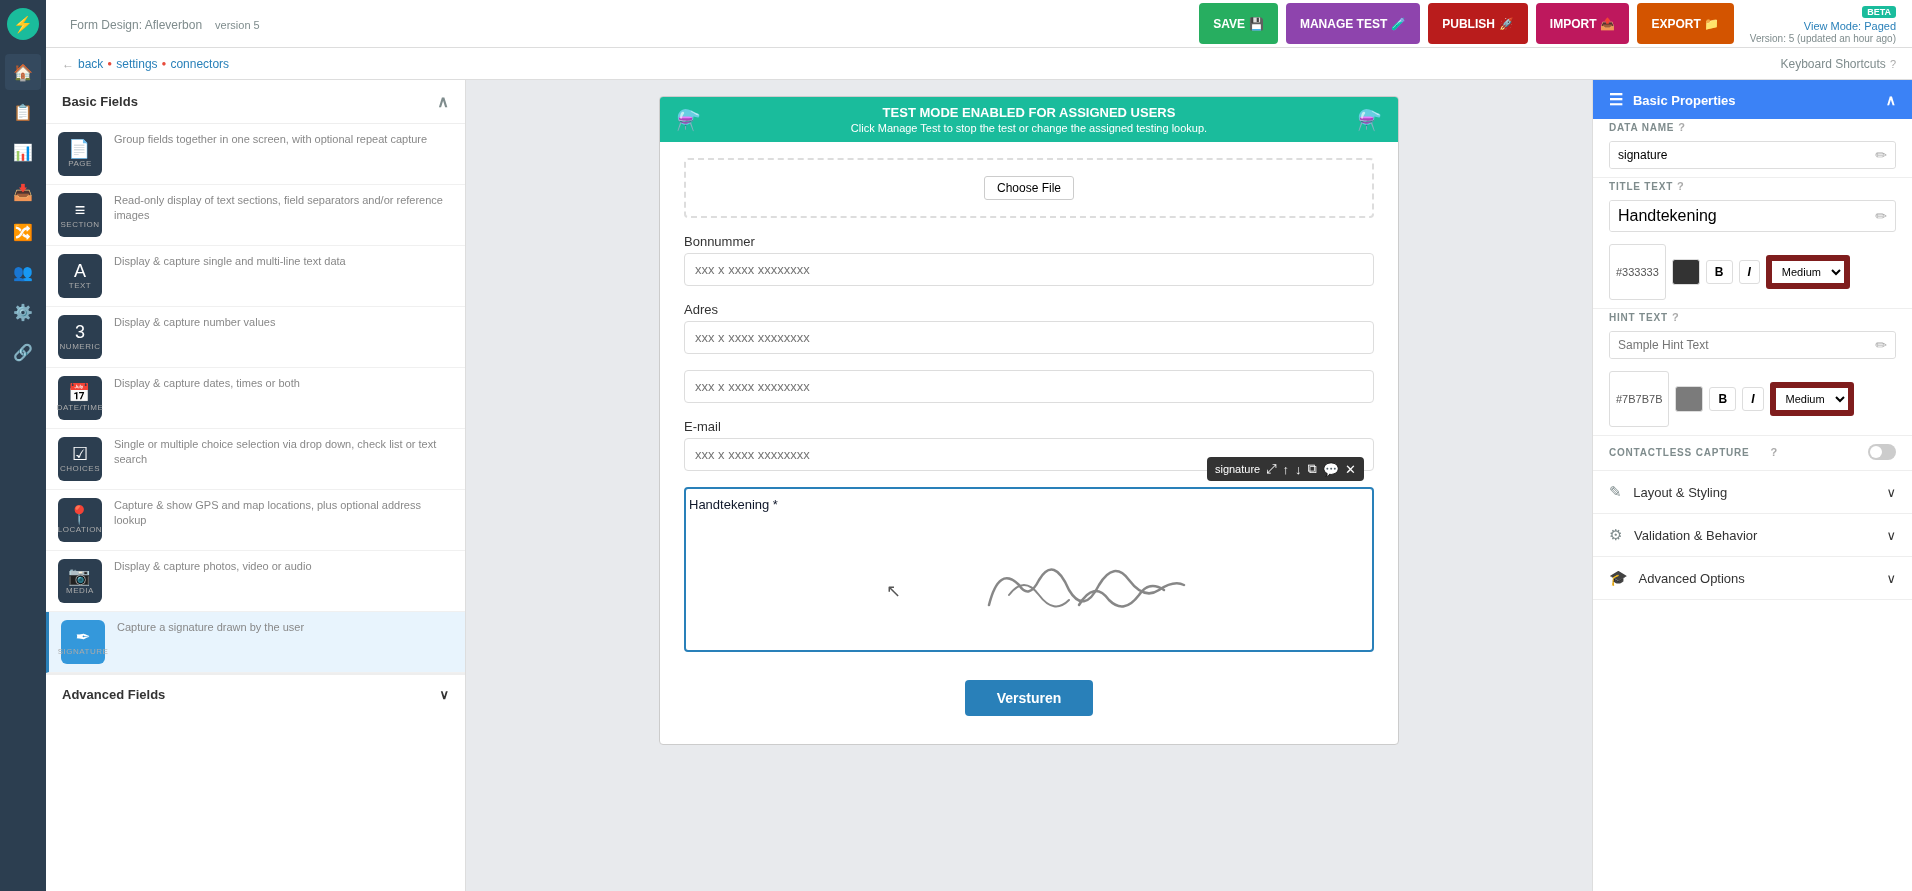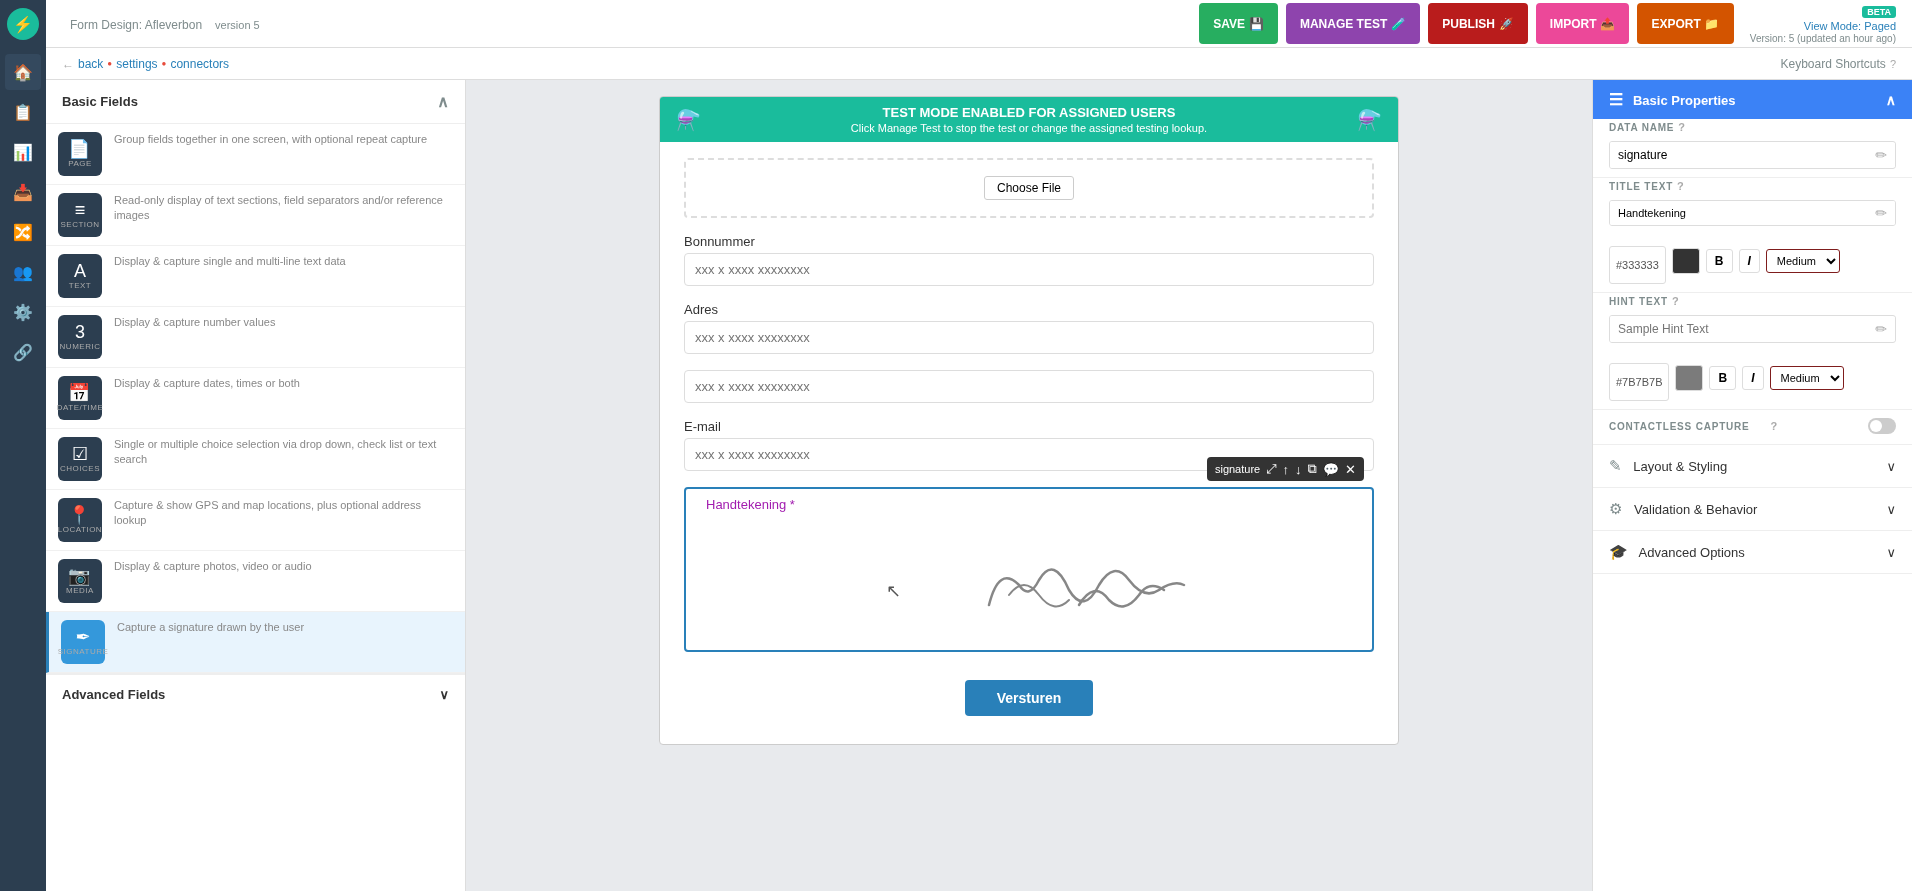--- a/index.html
+++ b/index.html
@@ -19,21 +19,21 @@
     
     .top-header {
       background: white; height: 48px; display: flex; align-items: center; padding: 0 16px; border-bottom: 1px solid #ddd; flex-shrink: 0;
     }
     .header-title { font-size: 18px; font-weight: 600; color: #333; flex: 1; }
     .header-title span { font-size: 12px; color: #7f8c8d; margin-left: 8px; font-weight: normal; }
     .header-buttons { display: flex; gap: 8px; }
     .btn-save { background: #27ae60; color: white; border: none; padding: 6px 14px; border-radius: 4px; cursor: pointer; font-size: 12px; font-weight: 600; display: flex; align-items: center; gap: 4px; }
     .btn-manage { background: #8e44ad; color: white; border: none; padding: 6px 14px; border-radius: 4px; cursor: pointer; font-size: 12px; font-weight: 600; display: flex; align-items: center; gap: 4px; }
     .btn-publish { background: #b91c1c; color: white; border: none; padding: 6px 14px; border-radius: 4px; cursor: pointer; font-size: 12px; font-weight: 600; display: flex; align-items: center; gap: 4px; }
-    .btn-import { background: #ec4899; color: white; border: none; padding: 6px 14px; border-radius: 4px; cursor: pointer; font-size: 12px; font-weight: 600; display: flex; align-items: center; gap: 4px; }
+    .btn-import { background: #be185d; color: white; border: none; padding: 6px 14px; border-radius: 4px; cursor: pointer; font-size: 12px; font-weight: 600; display: flex; align-items: center; gap: 4px; }
     .btn-export { background: #d35400; color: white; border: none; padding: 6px 14px; border-radius: 4px; cursor: pointer; font-size: 12px; font-weight: 600; display: flex; align-items: center; gap: 4px; }
 
     
     .sub-header {
       background: white; height: 32px; display: flex; align-items: center; padding: 0 16px; border-bottom: 1px solid #ddd; flex-shrink: 0; justify-content: space-between;
     }
     .breadcrumb { display: flex; align-items: center; gap: 4px; font-size: 12px; }
     .breadcrumb a { color: #2980b9; text-decoration: none; }
     .breadcrumb .dot { color: #e74c3c; font-size: 8px; }
     .keyboard-shortcuts { font-size: 12px; color: #7f8c8d; display: flex; align-items: center; gap: 4px; }
@@ -81,21 +81,21 @@
     .form-body { padding: 16px 24px; }
     .form-field-row { margin-bottom: 16px; }
     .form-field-row .field-label { font-size: 13px; font-weight: 500; color: #333; margin-bottom: 4px; }
     .form-field-row .field-input { width: 100%; padding: 8px 10px; border: 1px solid #ddd; border-radius: 4px; font-size: 13px; color: #ccc; background: #fff; }
     .file-upload-area { border: 2px dashed #ddd; border-radius: 4px; padding: 16px; text-align: center; margin-bottom: 16px; color: #aaa; font-size: 13px; }
 
     
     .signature-field-container {
       position: relative; margin-bottom: 16px; border: 2px solid #2980b9; border-radius: 4px; background: white;
     }
-    .signature-label { padding: 8px 20px; font-size: 13px; color: #a21caf; font-weight: 500; }
+    .signature-label { padding: 8px 3px; font-size: 13px; color: #0f172a; font-weight: 500; }
     .signature-canvas { width: 100%; height: 130px; position: relative; overflow: hidden; display: flex; align-items: center; justify-content: center; }
     .signature-toolbar {
       position: absolute; top: -32px; right: 8px; background: #333; color: white; border-radius: 4px; padding: 4px 8px; font-size: 11px; display: flex; align-items: center; gap: 6px;
     }
     .sig-tool-btn { color: white; cursor: pointer; font-size: 13px; }
 
     .submit-btn-row { text-align: center; padding: 12px 0; }
     .submit-btn { background: #2980b9; color: white; border: none; padding: 10px 32px; border-radius: 4px; font-size: 14px; font-weight: 600; cursor: pointer; }
 
     
@@ -108,22 +108,22 @@
     .right-panel-header .header-icon { font-size: 16px; margin-right: 6px; }
     .right-panel-header .collapse-icon { font-size: 14px; cursor: pointer; }
     .prop-section { border-bottom: 1px solid #eee; }
     .prop-label { font-size: 10px; font-weight: 700; color: #7f8c8d; letter-spacing: 0.8px; padding: 2px 16px 4px; display: flex; align-items: center; gap: 4px; }
     .prop-input-row { padding: 4px 16px 8px; }
     .prop-controls-row { display: flex; align-items: center; gap: 6px; padding: 4px 16px 8px; }
     .color-box { width: 28px; height: 26px; border: 1px solid #ddd; border-radius: 3px; background: #333333; flex-shrink: 0; }
     .color-box-gray { background: #7b7b7b; }
     .format-btn { border: 1px solid #ddd; background: white; padding: 4px 8px; border-radius: 3px; font-weight: 700; font-size: 12px; cursor: pointer; }
     .format-btn-italic { font-style: italic; }
-    .size-select { border: 1px solid #7f1d1d; border-radius: 3px; padding: 4px 6px; font-size: 11px; background: white; }
-    .color-text { font-size: 11px; color: #555; border: 1px solid #ddd; border-radius: 3px; padding: 12px 6px; margin-top: 8px; }
+    .size-select { border: 6px solid #7f1d1d; border-radius: 3px; padding: 4px 6px; font-size: 11px; background: white; }
+    .color-text { font-size: 11px; color: #555; border: 1px solid #ddd; border-radius: 3px; padding: 21px 6px; }
     .toggle-switch { width: 28px; height: 16px; background: #ccc; border-radius: 8px; position: relative; cursor: pointer; flex-shrink: 0; }
     .toggle-switch::after { content: ''; position: absolute; width: 12px; height: 12px; background: white; border-radius: 50%; top: 2px; left: 2px; transition: left 0.2s; }
 
     .section-collapse-header {
       display: flex; align-items: center; justify-content: space-between; padding: 12px 16px; font-size: 13px; font-weight: 500; color: #333; cursor: pointer; border-bottom: 1px solid #eee;
     }
     .section-icon { color: #7f8c8d; margin-right: 8px; font-size: 15px; }
     .beta-badge { background: #1abc9c; color: white; font-size: 9px; padding: 1px 5px; border-radius: 3px; font-weight: 700; }
     .view-mode-link { color: #2980b9; text-decoration: none; font-size: 11px; }
 
@@ -397,21 +397,21 @@
         </div>
       </div>
 
       <div class="prop-section">
         <div class="prop-label">
           <span>TITLE TEXT</span>
           <span class="help-icon">?</span>
         </div>
         <div class="prop-input-row">
           <div class="prop-input-with-icon">
-            <input type="text" style="border: none; outline: none; flex: 1 1 0%; padding: 6px 8px; font-size: 11px;" value="Handtekening">
+            <input type="text" style="border: none; outline: none; flex: 1 1 0%; padding: 6px 8px; font-size: 16px;" value="Handtekening">
             <button class="edit-btn">✏</button>
           </div>
         </div>
         <div class="prop-controls-row">
           <span class="color-text">#333333</span>
           <div class="color-box"></div>
           <button class="format-btn">B</button>
           <button class="format-btn format-btn-italic">I</button>
           <select class="size-select">
             <option>Medium</option>

